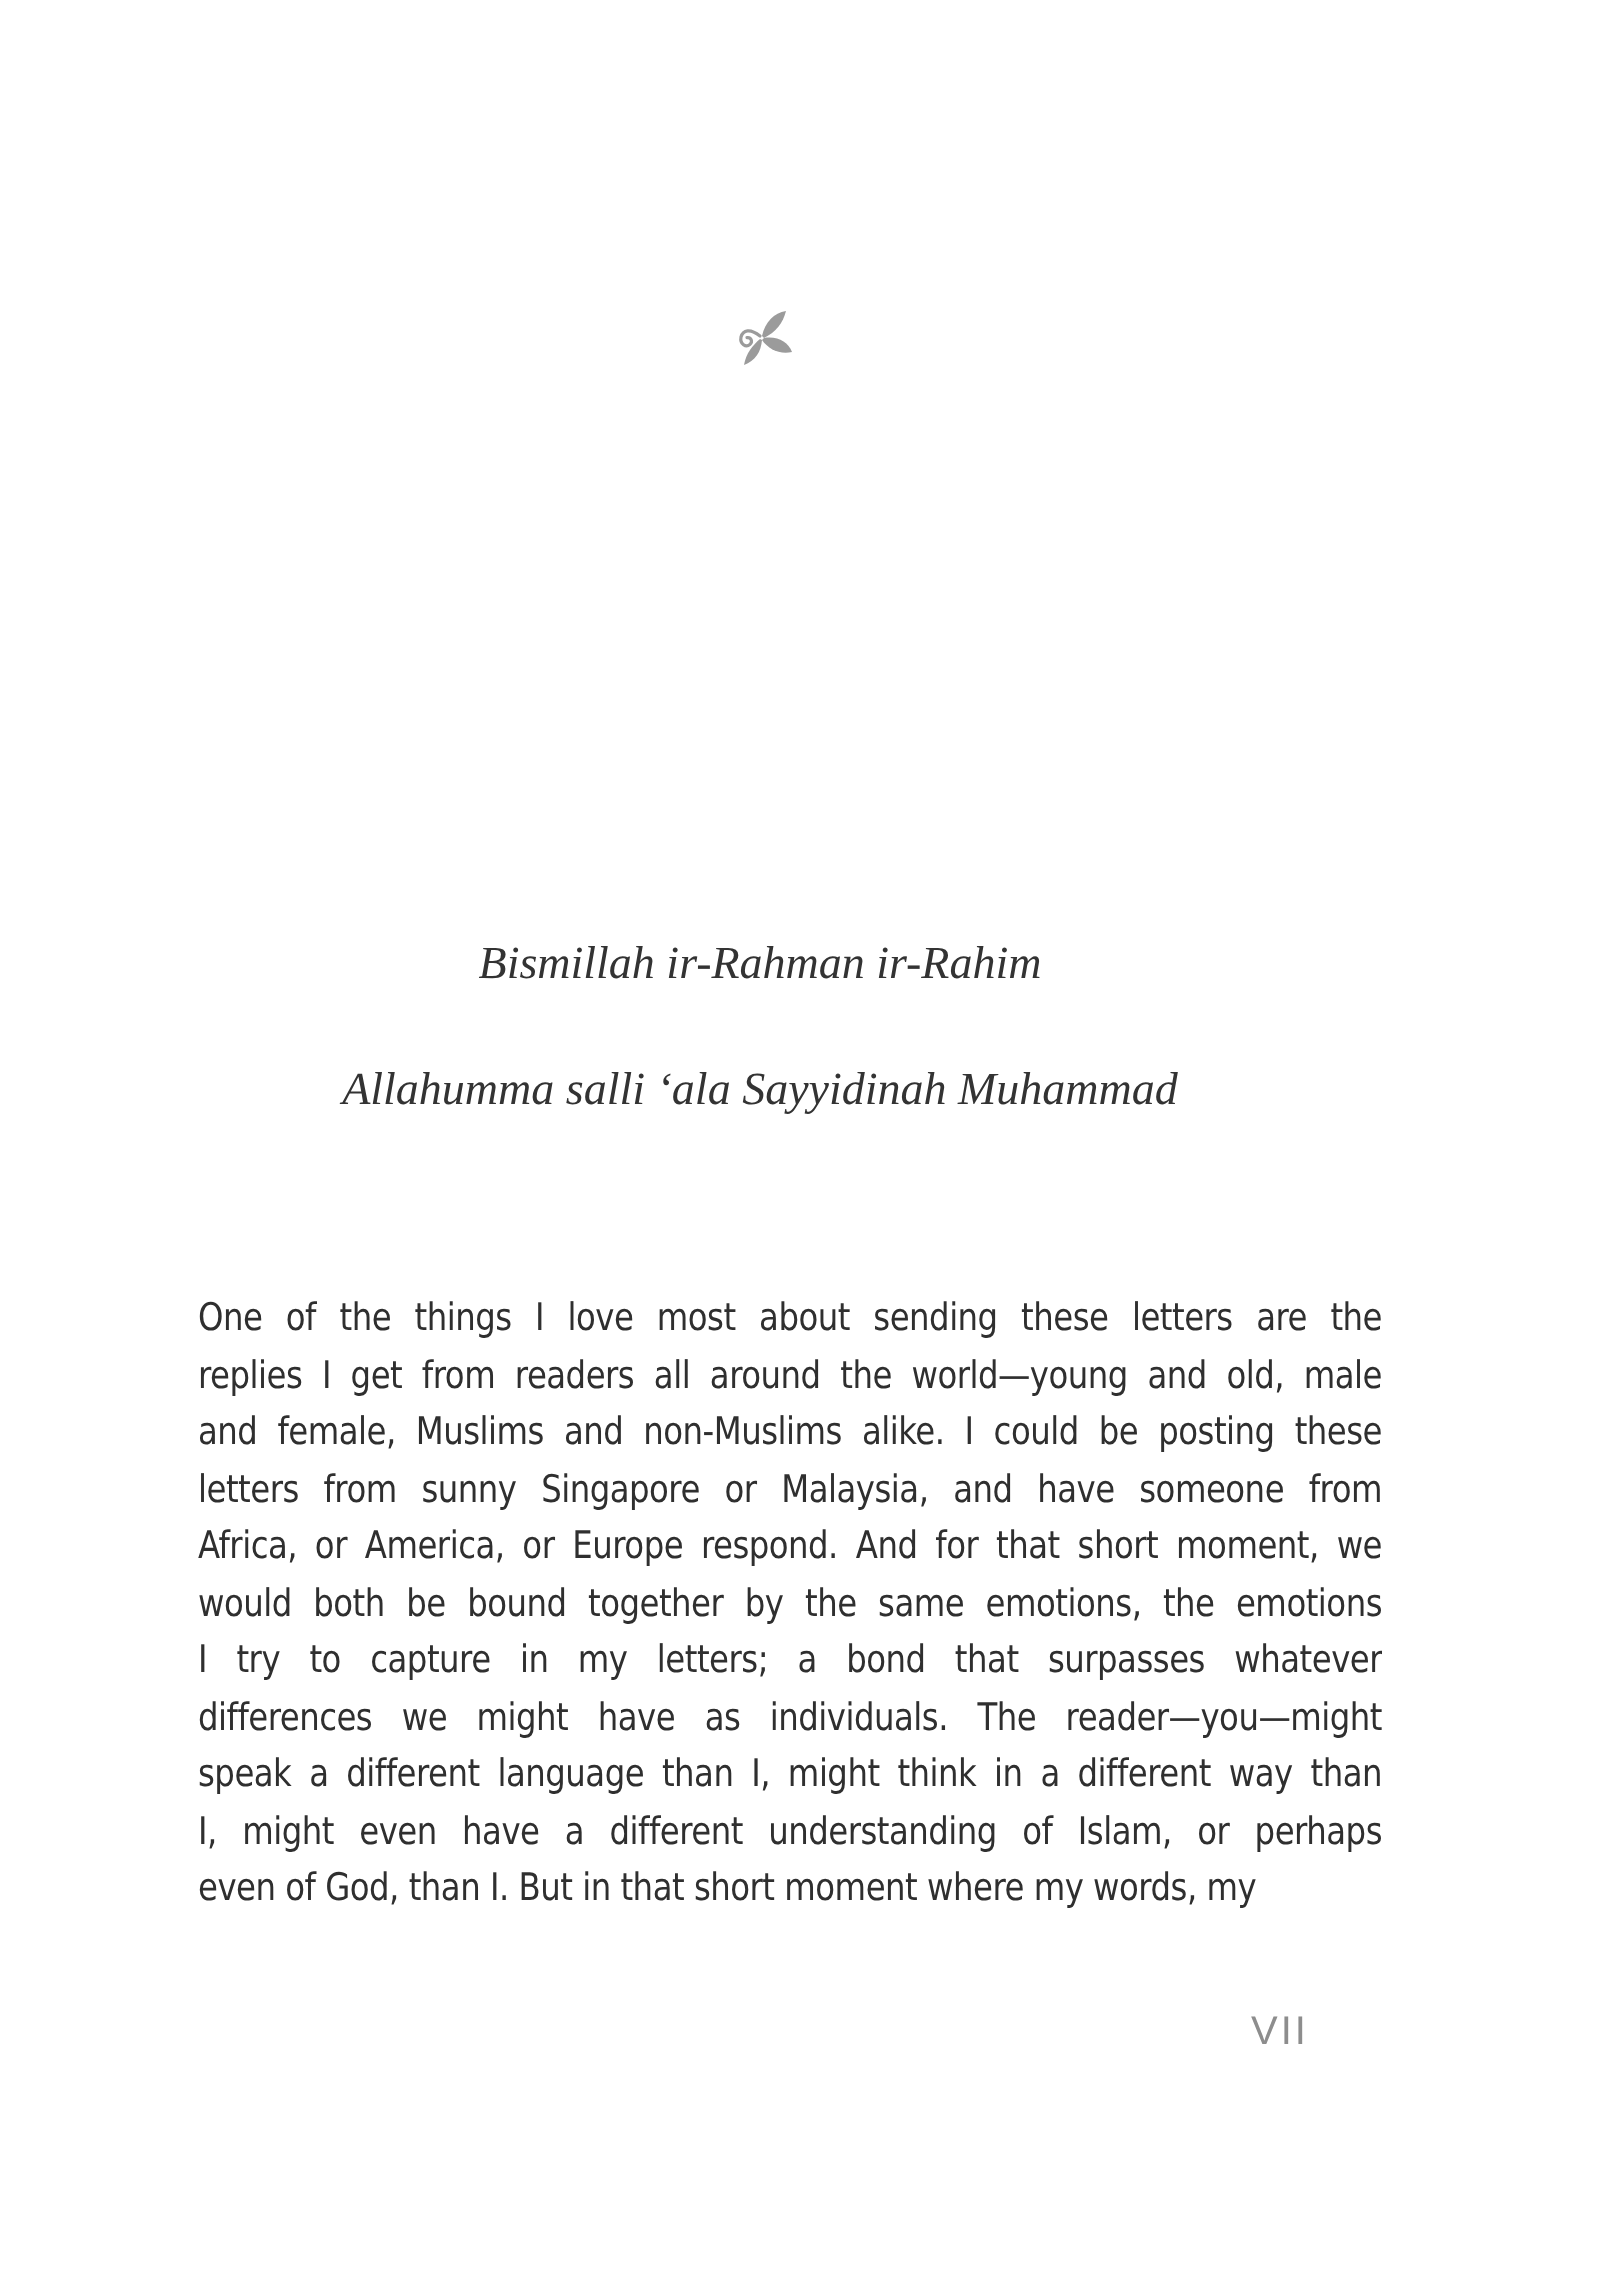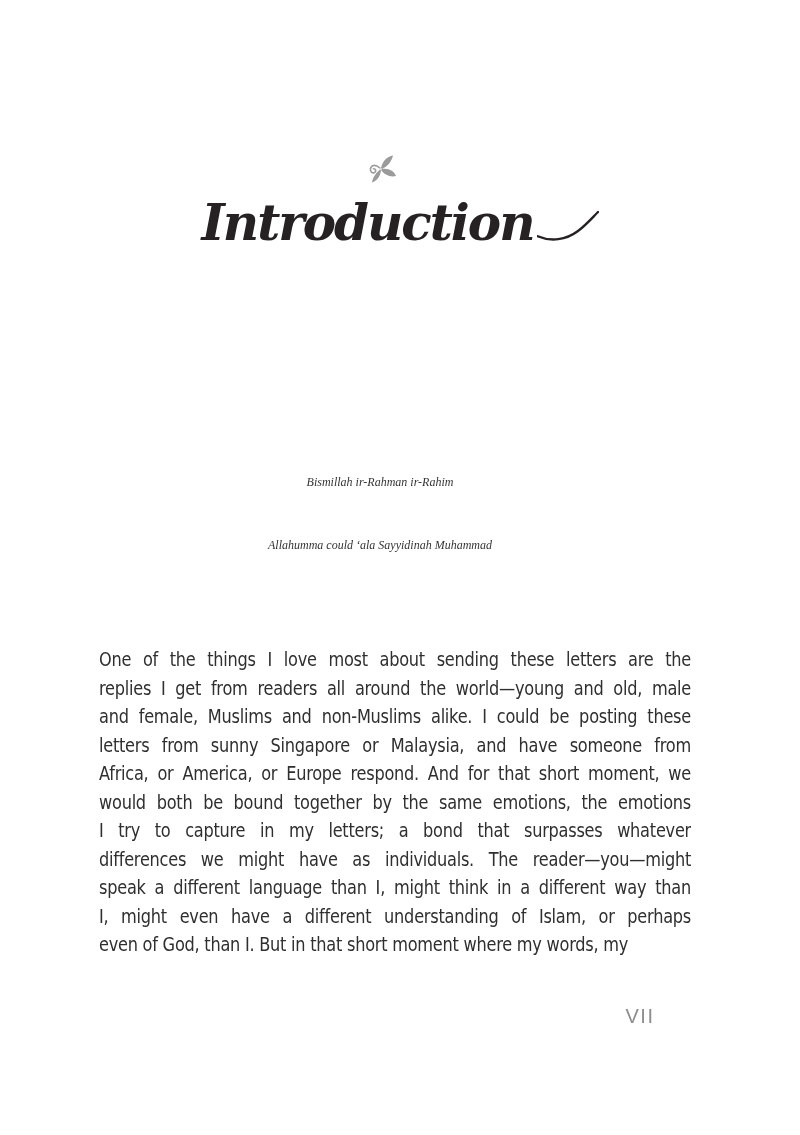--- a/index.html
+++ b/index.html
@@ -46,21 +46,21 @@
 
   
   .invocation {
     position: absolute;
     top: 468px;
     left: 0;
     width: 760px;
     text-align: center;
     font-family: "Liberation Serif", serif;
     font-style: italic;
-    font-size: 12px;
+    font-size: 23px;
     color: #333333;
   }
   .inv-line { margin: 0; line-height: 28px; }
   .inv-line-first { margin-bottom: 35px; }
 
   
   .body-text {
     position: absolute;
     top: 645px;
     left: 99px;
@@ -102,30 +102,24 @@
     <svg width="30" height="32" viewBox="0 0 30 32">
       <g fill="#9b9b9b" stroke="none">
         <path d="M14,15 C15.5,8 20,3.5 26,2.5 C24.5,8.5 21,13 15,16 Z"></path>
         <path d="M15,16 C22,15 27,18 29,23 C23,24.5 17,21.5 14,17 Z"></path>
         <path d="M14,17 C13.5,23 10.5,27.5 5,29.5 C6,23.5 9.5,19.5 13,16.5 Z"></path>
       </g>
       <path d="M13,15 C8,11 4.5,12 3.5,15.5 C2.8,19 6,21 8,19.2 C9.5,17.8 8.5,15.5 6.5,15.8" fill="none" stroke="#9b9b9b" stroke-width="1.6" stroke-linecap="round"></path>
     </svg>
   </div>
 
-  <div class="title-row">
-    <h1 class="title">Introduction</h1>
-    <svg class="swash" width="62" height="34" viewBox="0 0 62 34">
-      <path d="M0,27 C14,33 29,31 41,22 C49,16 55,9 61,3" fill="none" stroke="#262223" stroke-width="2.4" stroke-linecap="round"></path>
-    </svg>
-  </div>
 
   <div class="invocation">
     <p class="inv-line inv-line-first">Bismillah ir-Rahman ir-Rahim</p>
-    <p class="inv-line">Allahumma could ‘ala Sayyidinah Muhammad</p>
+    <p class="inv-line">Allahumma salli ‘ala Sayyidinah Muhammad</p>
   </div>
 
   <div class="body-text">
     <div class="body-line">One of the things I love most about sending these letters are the</div>
     <div class="body-line">replies I get from readers all around the world—young and old, male</div>
     <div class="body-line">and female, Muslims and non-Muslims alike. I could be posting these</div>
     <div class="body-line">letters from sunny Singapore or Malaysia, and have someone from</div>
     <div class="body-line">Africa, or America, or Europe respond. And for that short moment, we</div>
     <div class="body-line">would both be bound together by the same emotions, the emotions</div>
     <div class="body-line">I try to capture in my letters; a bond that surpasses whatever</div>

